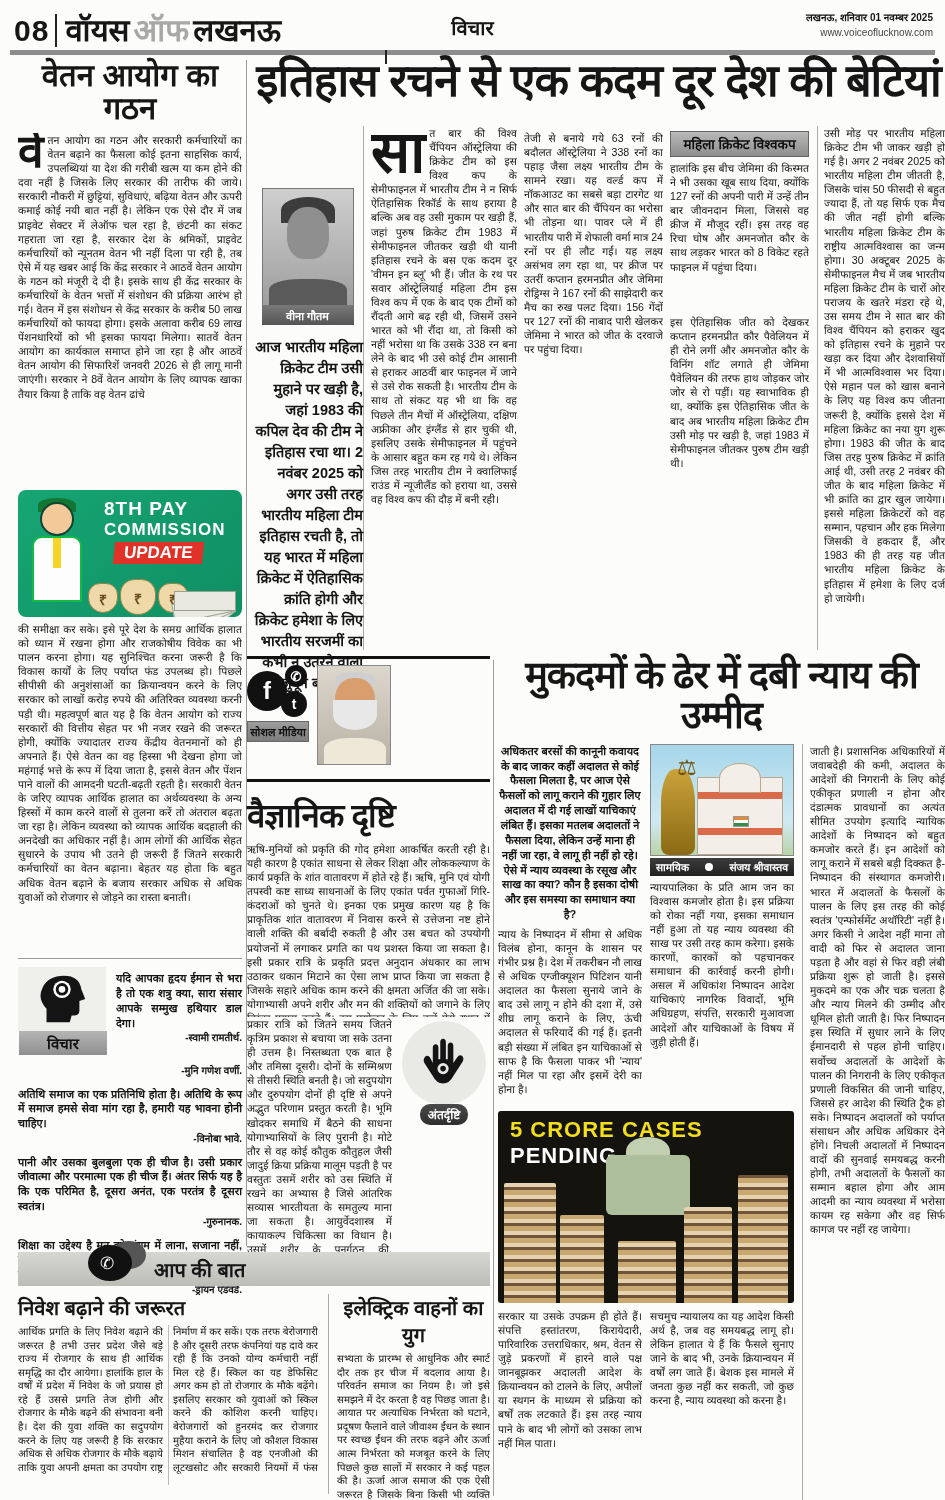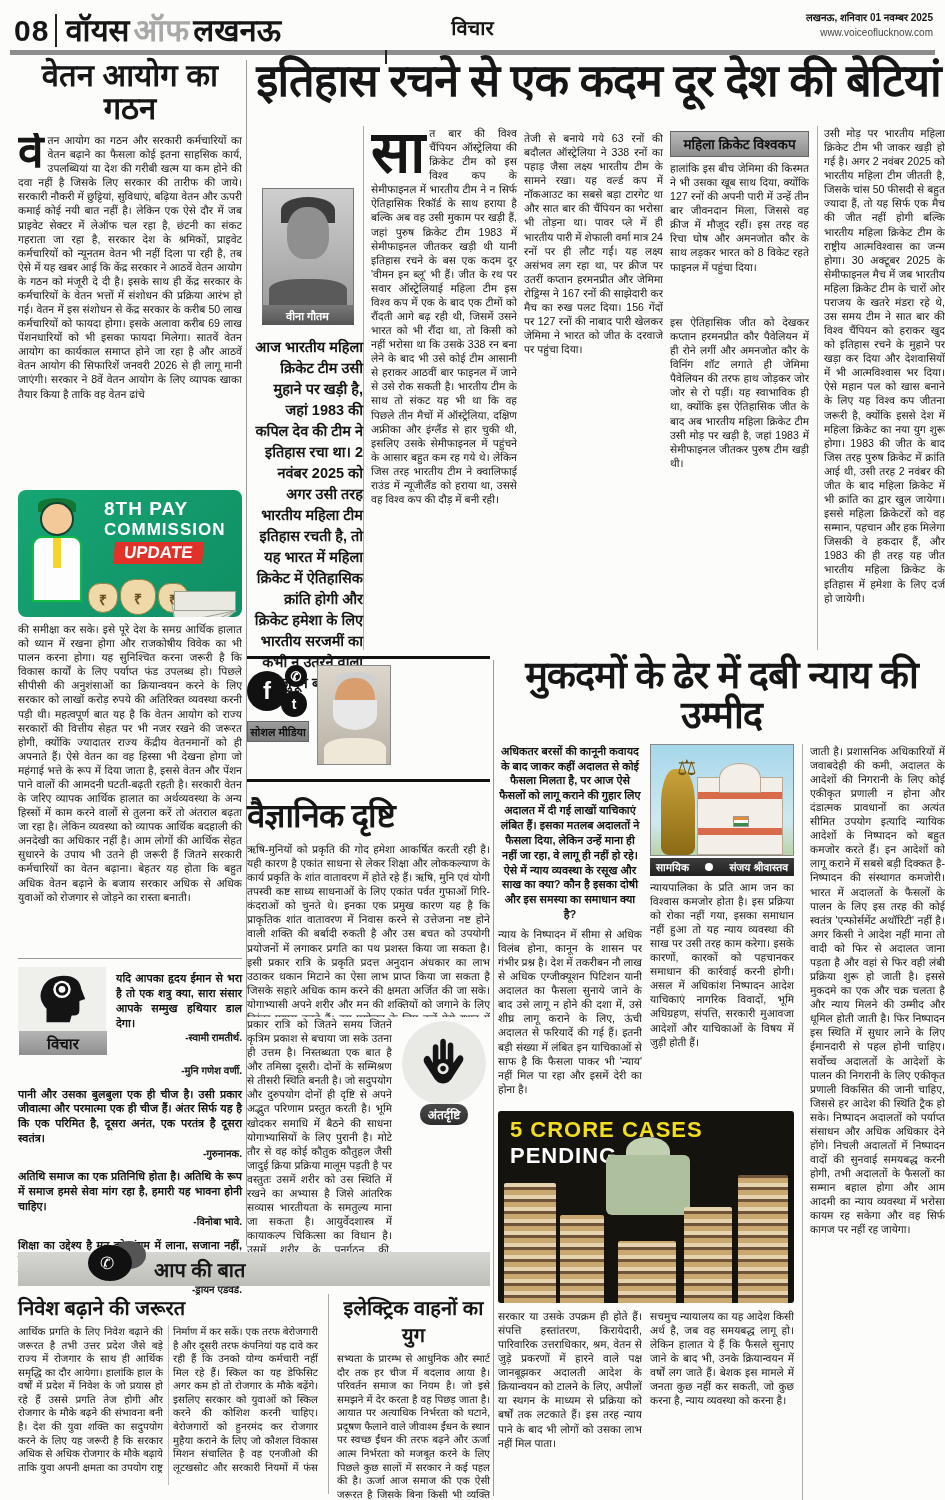--- a/index.html
+++ b/index.html
@@ -204,26 +204,26 @@
         </div>
         <div class="quote-item" style="margin-top:4px;">
           <span>यदि आपका हृदय ईमान से भरा है तो एक शत्रु क्या, सारा संसार आपके सम्मुख हथियार डाल देगा।</span>
           <span class="quote-author">-स्वामी रामतीर्थ.</span>
         </div>
       </div>
       <div class="quote-item">
         <span class="quote-author">-मुनि गणेश वर्णी.</span>
       </div>
       <div class="quote-item">
+        <span>अतिथि समाज का एक प्रतिनिधि होता है। अतिथि के रूप में समाज हमसे सेवा मांग रहा है, हमारी यह भावना होनी चाहिए।</span>
+        <span class="quote-author">-विनोबा भावे.</span>
+      </div>
+      <div class="quote-item">
         <span>पानी और उसका बुलबुला एक ही चीज है। उसी प्रकार जीवात्मा और परमात्मा एक ही चीज हैं। अंतर सिर्फ यह है कि एक परिमित है, दूसरा अनंत, एक परतंत्र है दूसरा स्वतंत्र।</span>
         <span class="quote-author">-गुरुनानक.</span>
-      </div>
-      <div class="quote-item">
-        <span>अतिथि समाज का एक प्रतिनिधि होता है। अतिथि के रूप में समाज हमसे सेवा मांग रहा है, हमारी यह भावना होनी चाहिए।</span>
-        <span class="quote-author">-विनोबा भावे.</span>
       </div>
       <div class="quote-item">
         <span>शिक्षा का उद्देश्य है मन को संयम में लाना, सजाना नहीं, उसको अपनी शक्तियों का योग करना सिखाना। दूसरे के विचारों को इकट्ठा करना नहीं।</span>
         <span class="quote-author">-ड्रायन एडवर्ड.</span>
       </div>
     </div>
   </div>
 
   <div class="vline" style="left:246px; top:60px; height:1186px;"></div>
 

